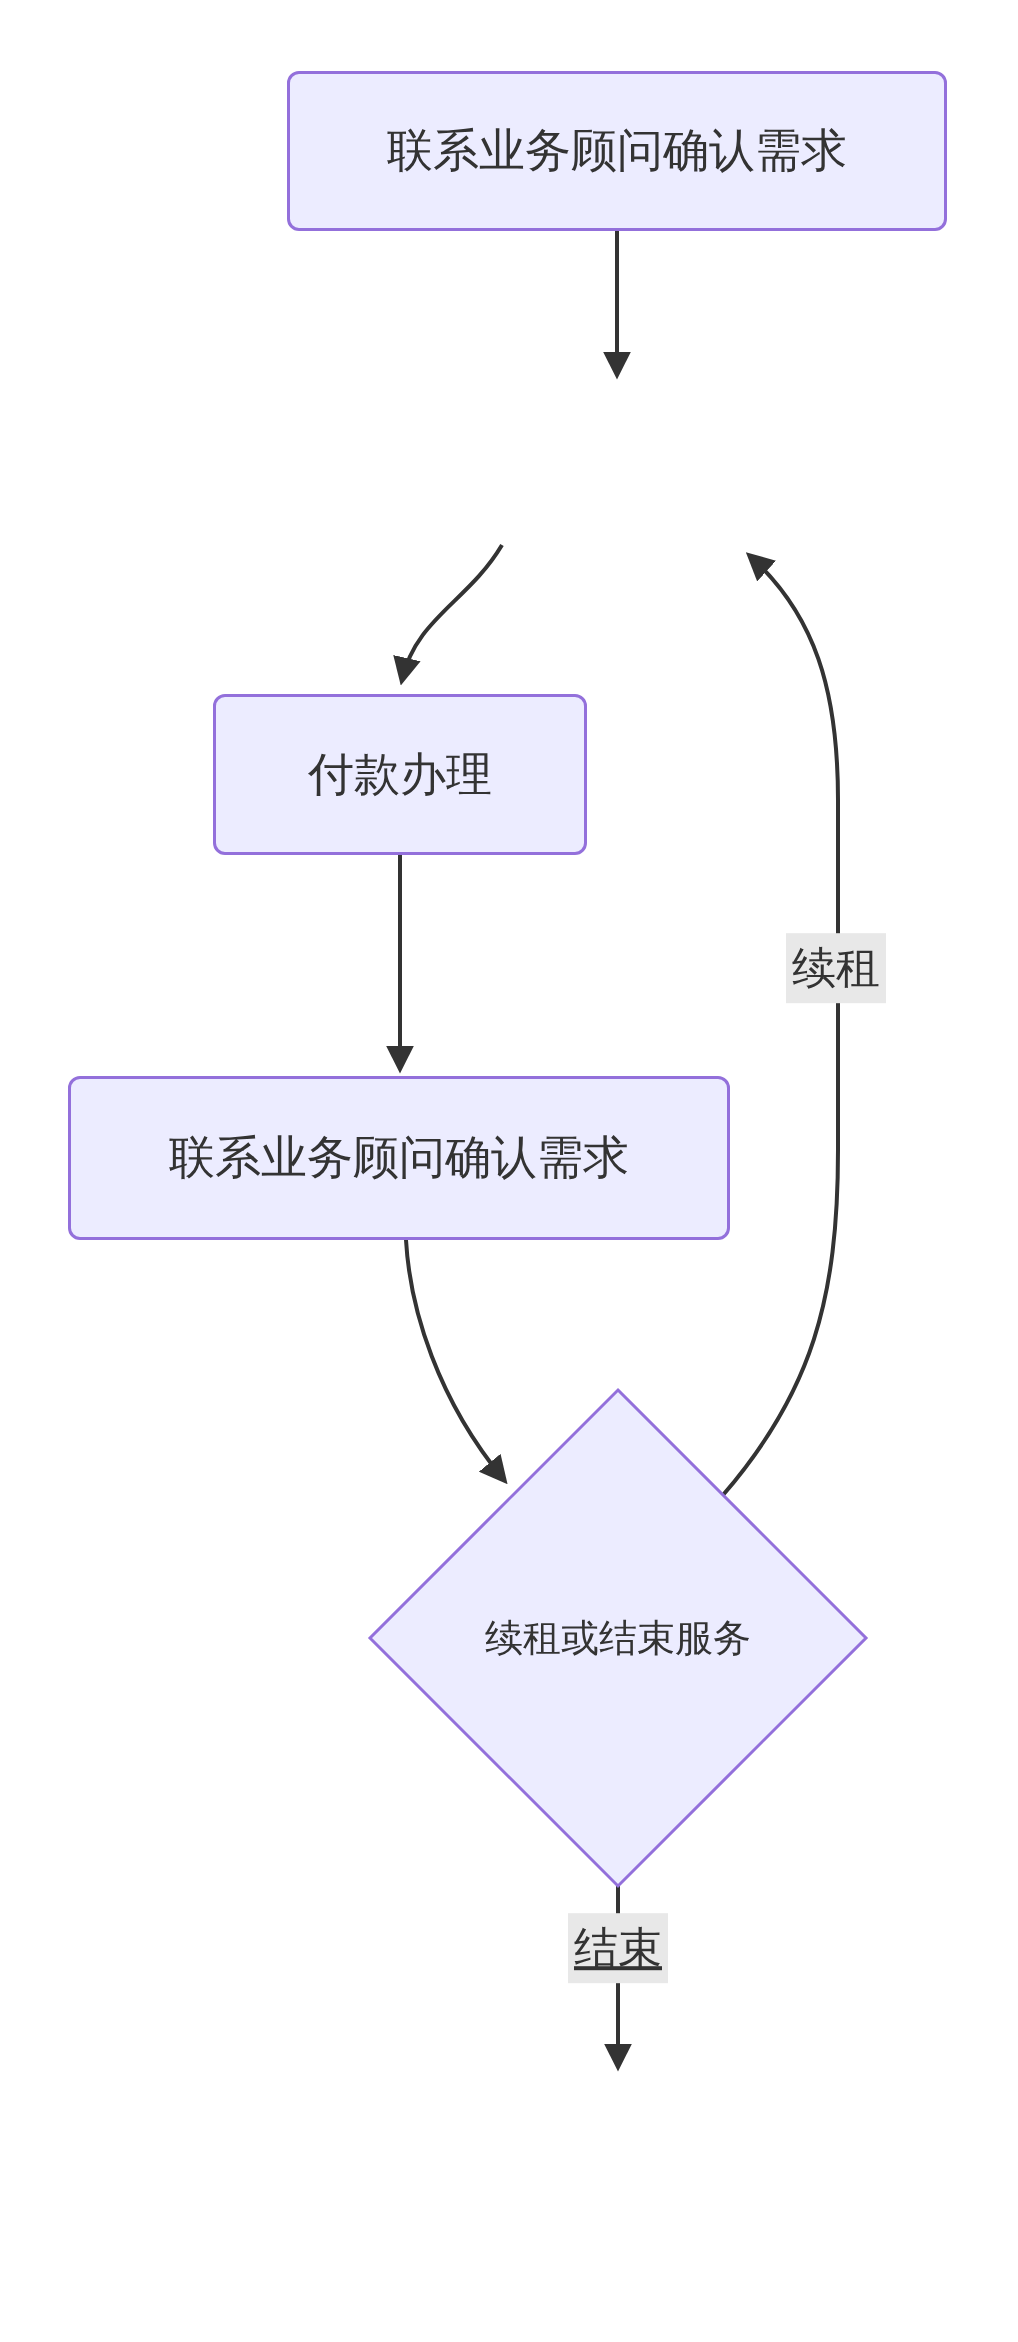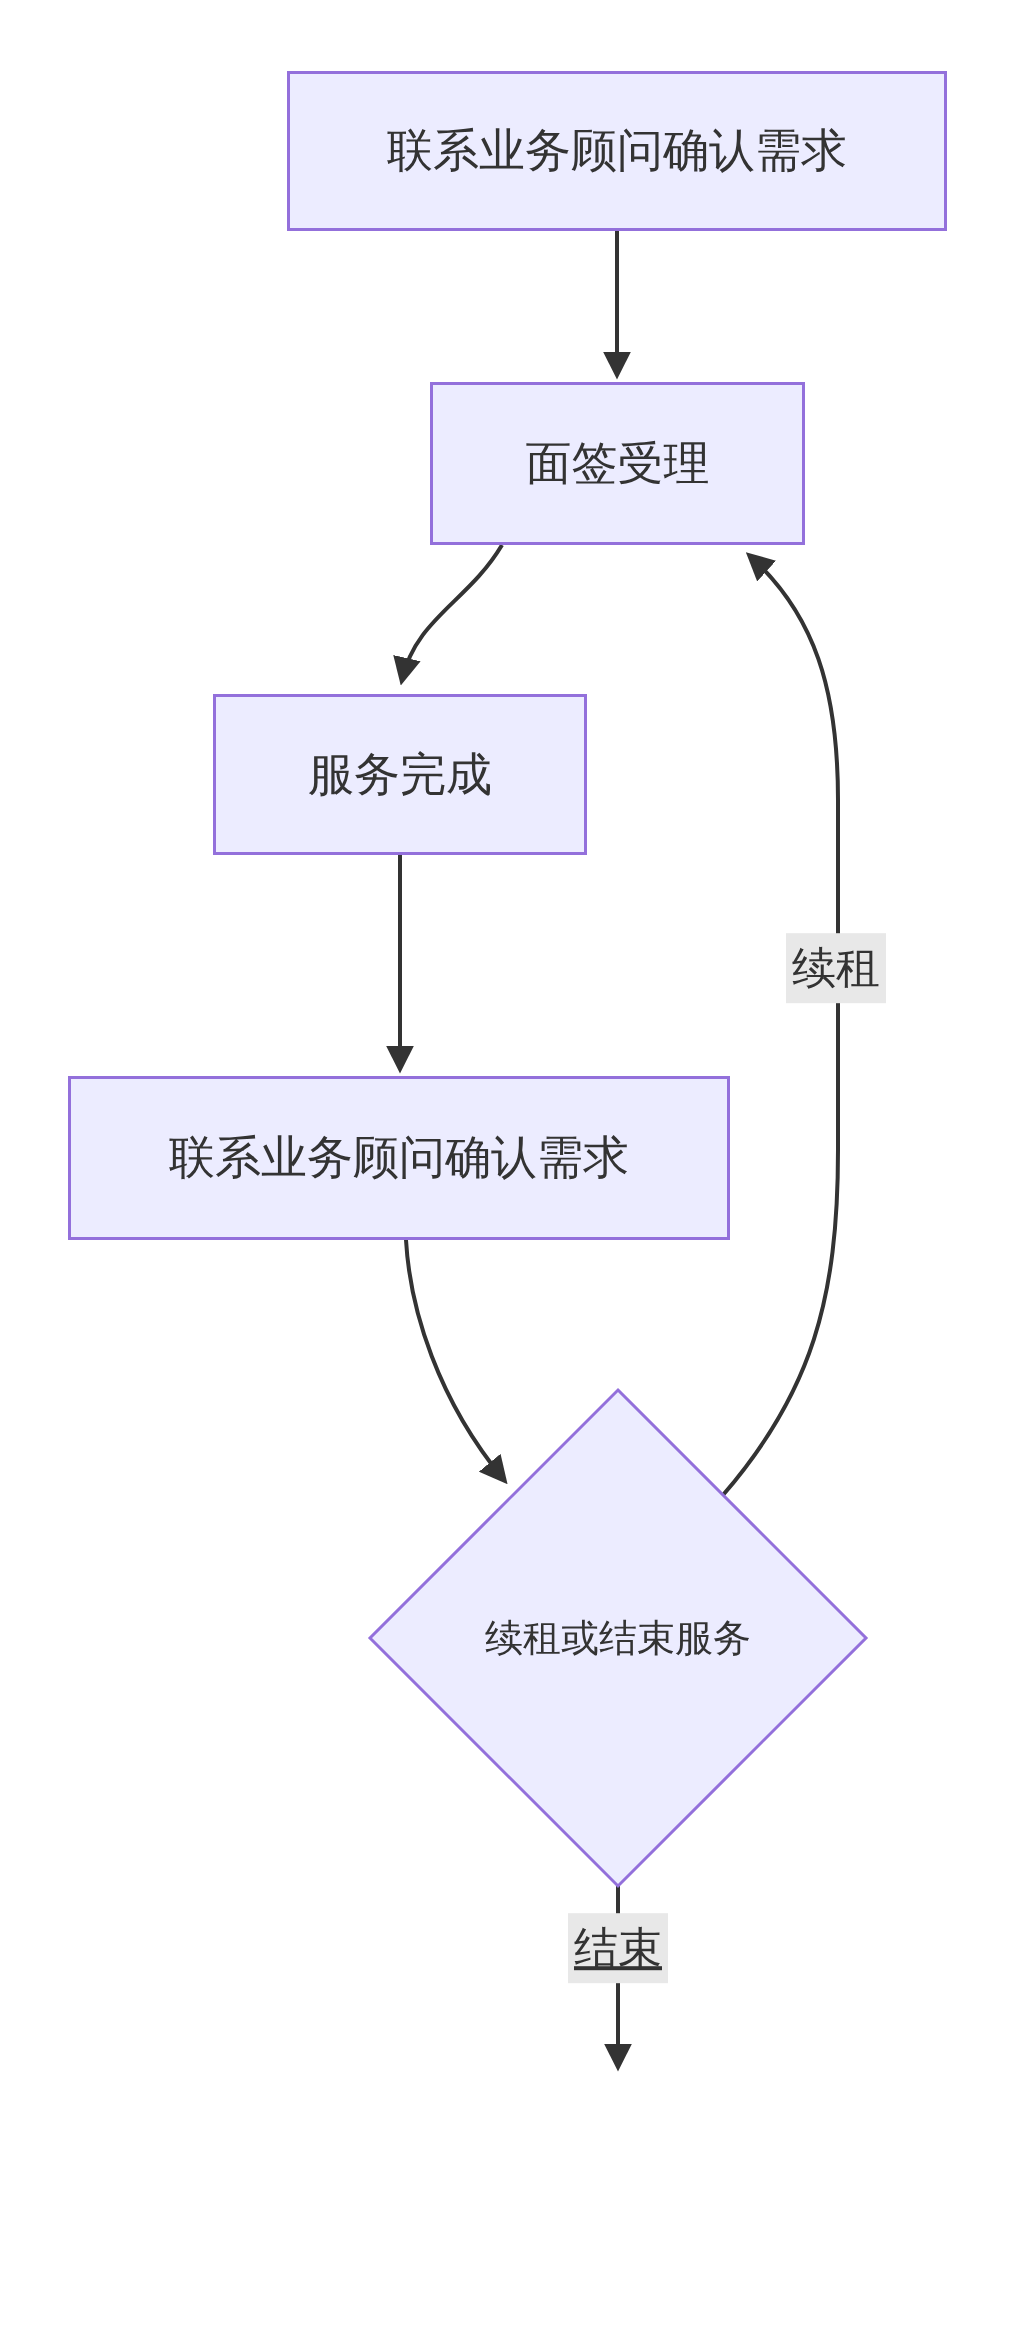--- a/index.html
+++ b/index.html
@@ -31,21 +31,21 @@
   #edges polygon.diamond {
     fill: var(--node-fill, #ECECFF);
     stroke: var(--node-border, #9370DB);
     stroke-width: 3;
   }
   .node {
     position: absolute;
     box-sizing: border-box;
     background: var(--node-fill, #ECECFF);
     border: 3px solid var(--node-border, #9370DB);
-    border-radius: 0;
+    border-radius: 12px;
     color: var(--text, #333333);
     font-size: 46px;
     display: flex;
     align-items: center;
     justify-content: center;
     text-align: center;
     white-space: nowrap;
   }
   .diamond-text {
     position: absolute;
@@ -95,23 +95,22 @@
 
     <path class="edge" d="M 723 1495 C 812 1392 838 1298 838 1150 L 838 800 C 838 690 815 615 750 556" marker-end="url(#arrowhead)"></path>
 
     <path class="edge" d="M 618 1886 L 618 2066" marker-end="url(#arrowhead)"></path>
 
     <polygon class="diamond" points="618,1390 866,1638 618,1886 370,1638"></polygon>
   </svg>
 
   <div class="node" style="left:287px; top:71px; width:660px; height:160px;">联系业务顾问确认需求</div>
 
-  <div class="node" style="left:430px; top:382px; width:375px; height:163px;">面签受理</div>
 
-  <div class="node" style="left:213px; top:694px; width:374px; height:161px;">服务完成</div>
+  <div class="node" style="left:213px; top:694px; width:374px; height:161px;">付款办理</div>
 
   <div class="node" style="left:68px; top:1076px; width:662px; height:164px;">联系业务顾问确认需求</div>
 
   <div class="diamond-text" style="height:56px;">续租或结束服务</div>
 
 
   <div class="edge-label" style="left:836px; top:968px;">续租</div>
 
   <div class="edge-label" style="left:618px; top:1948px;text-decoration:underline;">结束</div>
 

